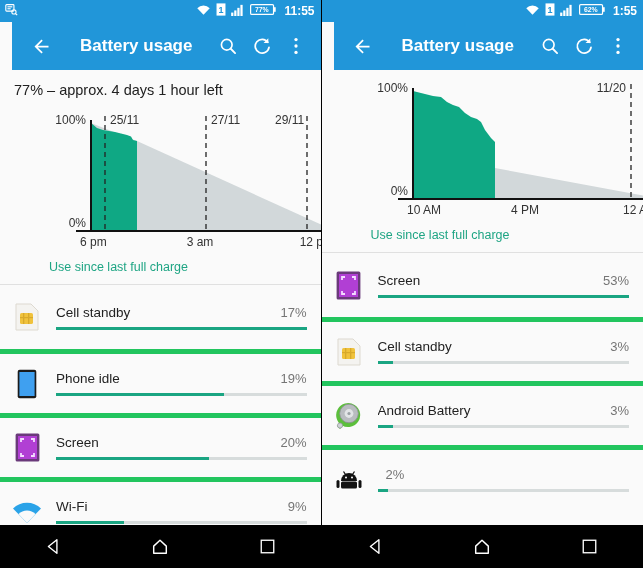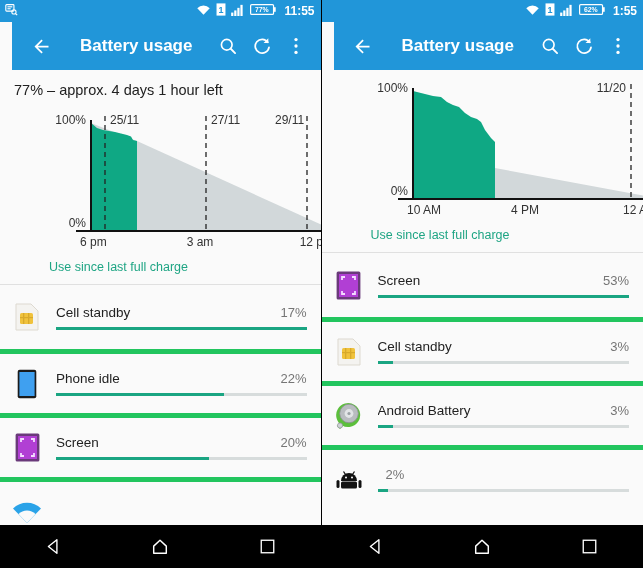--- a/index.html
+++ b/index.html
@@ -310,21 +310,21 @@
         <div class="row">
           <div class="icon">
             <svg width="20" height="30" viewBox="0 0 20 30">
               <rect x="0.7" y="0.7" width="18.6" height="28.6" rx="2" fill="#1b1b1b"></rect>
               <rect x="2.4" y="3" width="15.2" height="24" fill="#3fa0f0"></rect>
             </svg>
           </div>
           <div class="body">
             <div class="toprow">
               <span class="name">Phone idle</span>
-              <span class="pct">22%</span>
+              <span class="pct">19%</span>
             </div>
             <div class="bar">
                 <span style="width: 67%;"></span>
               </div>
           </div>
         </div>
 
         <div class="row">
           <div class="icon">
             <svg width="25" height="29" viewBox="0 0 25 29">
@@ -346,20 +346,29 @@
               </div>
           </div>
         </div>
 
         <div class="row">
           <div class="icon">
             <svg width="30" height="26" viewBox="0 0 30 26">
               <path d="M15 24 L1 9.5 A20 20 0 0 1 29 9.5 Z" fill="#2aa3e8"></path>
               <path d="M15 24 L6.5 15 A12 12 0 0 1 23.5 15 Z" fill="#fafafa"></path>
             </svg>
+          </div>
+          <div class="body">
+            <div class="toprow">
+              <span class="name">Wi-Fi</span>
+              <span class="pct">9%</span>
+            </div>
+            <div class="bar">
+                <span style="width: 27%;"></span>
+              </div>
           </div>
         </div>
 
       </div>
     </div>
 
     <div class="navbar">
       <div class="navbtn">
         <svg width="17" height="17" viewBox="0 0 20 20">
           <path d="M14 2 L4 10 L14 18 Z" fill="none" stroke="#fff" stroke-width="1.6" stroke-linejoin="round"></path>

